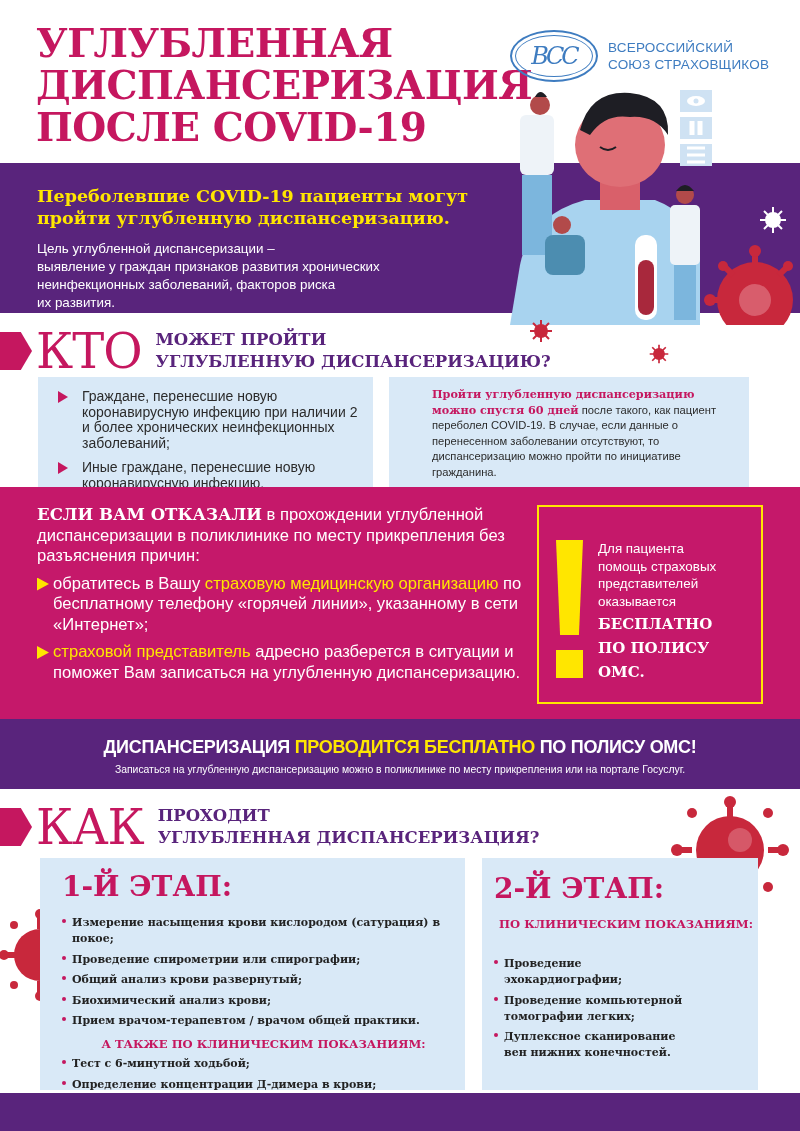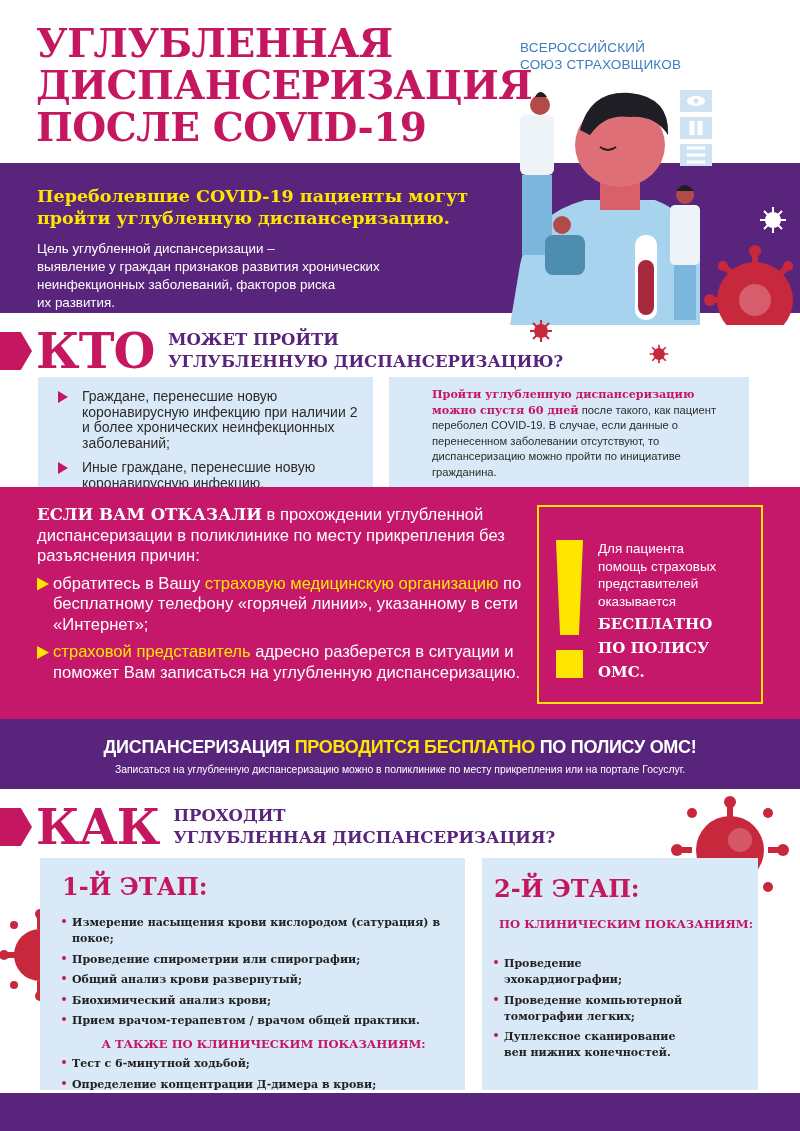--- a/index.html
+++ b/index.html
@@ -23,21 +23,21 @@
   .intro { left: 0; top: 163px; width: 800px; height: 150px; background: #59247c; }
   .intro-head { left: 37px; top: 185px; width: 440px; color: #ffe600; font-weight: 700; font-size: 17.5px; line-height: 22px; }
   .intro-body { left: 37px; top: 240px; width: 440px; color: #ffffff; font-size: 13.4px; line-height: 18px; }
 
   
   .illus { left: 490px; top: 85px; width: 310px; height: 240px; }
 
   
   .sec-head { display: flex; align-items: center; }
   .chev { width: 32px; height: 38px; background: #c5175f; clip-path: polygon(0 0, 65% 0, 100% 50%, 65% 100%, 0 100%); }
-  .big-word { color: #c5175f; font-weight: 700; font-size: 48px; line-height: 48px; margin-left: 4px; letter-spacing: -1px; }
+  .big-word { color: #c5175f; font-weight: 400; font-size: 48px; line-height: 48px; margin-left: 4px; letter-spacing: -1px; }
   .sub-word { color: #59247c; font-weight: 700; font-size: 16.5px; line-height: 22px; margin-left: 14px; }
   .kto-head { left: 0; top: 327px; }
 
   .kto-left { left: 38px; top: 377px; width: 335px; height: 110px; background: #d9e9f7; padding: 12px 10px 0 20px; }
   .tri-item { display: flex; font-size: 14px; line-height: 15.5px; margin-bottom: 9px; color:#2b2b2b; }
   .tri { flex: 0 0 10px; width: 10px; height: 12px; margin-top: 2px; margin-right: 14px; background: #c5175f; clip-path: polygon(0 0, 100% 50%, 0 100%); }
   .kto-right { left: 389px; top: 377px; width: 360px; height: 110px; background: #d9e9f7; padding: 10px 10px 0 43px; font-size: 11.2px; line-height: 15.5px; color:#2b2b2b; }
   .pink-b { color: #c5175f; font-weight: 700; }
 
   
@@ -57,40 +57,43 @@
   
   .free { left: 0; top: 719px; width: 800px; height: 70px; background: #59247c; }
   .free-head { left: 0; top: 736px; width: 800px; text-align: center; color: #fff; font-weight: 900; font-size: 18px; line-height: 22px; letter-spacing: -0.3px; }
   .free-sub { left: 0; top: 763px; width: 800px; text-align: center; color: #fff; font-size: 10.4px; line-height: 14px; }
 
   
   .kak-head { left: 0; top: 803px; }
   .stage { background: #d9e9f7; }
   .stage1 { left: 40px; top: 858px; width: 425px; height: 232px; padding: 15px 0 0 22px; }
   .stage2 { left: 482px; top: 858px; width: 276px; height: 232px; padding: 17px 0 0 12px; }
-  .stage-title { color: #c5175f; font-weight: 900; font-size: 24px; line-height: 28px; }
+  .stage-title { color: #c5175f; font-weight: 900; font-size: 28px; line-height: 28px; }
   .stage-sub { color: #c5175f; font-weight: 700; font-size: 11.6px; line-height: 15px; text-align: center; }
   .dot-list { list-style: none; }
   .dot-list li { position: relative; padding-left: 10px; font-weight: 700; font-size: 11px; line-height: 16px; margin-bottom: 4.5px; color:#222; }
   .dot-list li::before { content: ""; position: absolute; left: 0; top: 4px; width: 4px; height: 4px; border-radius: 50%; background: #c5175f; }
 
   .bottom-bar { left: 0; top: 1093px; width: 800px; height: 38px; background: #59247c; }
 
   .virus { position:absolute; }
 </style>
 </head>
 <body>
 
 <div class="abs title serif">
   <div>УГЛУБЛЕННАЯ</div>
   <div>ДИСПАНСЕРИЗАЦИЯ</div>
   <div>ПОСЛЕ COVID-19</div>
 </div>
 
 <div class="abs logo">
+  <div class="logo-oval">
+    <span class="logo-mark">ВСС</span>
+  </div>
   <div class="logo-text">
     <div>ВСЕРОССИЙСКИЙ</div>
     <div>СОЮЗ СТРАХОВЩИКОВ</div>
   </div>
 </div>
 
 <div class="abs intro"></div>
 
 <svg class="abs illus" viewBox="0 0 310 240">
 

